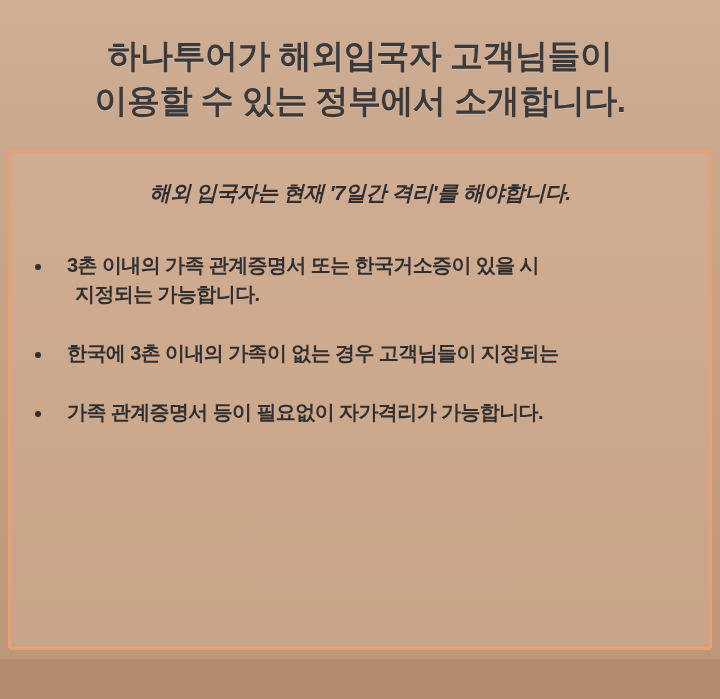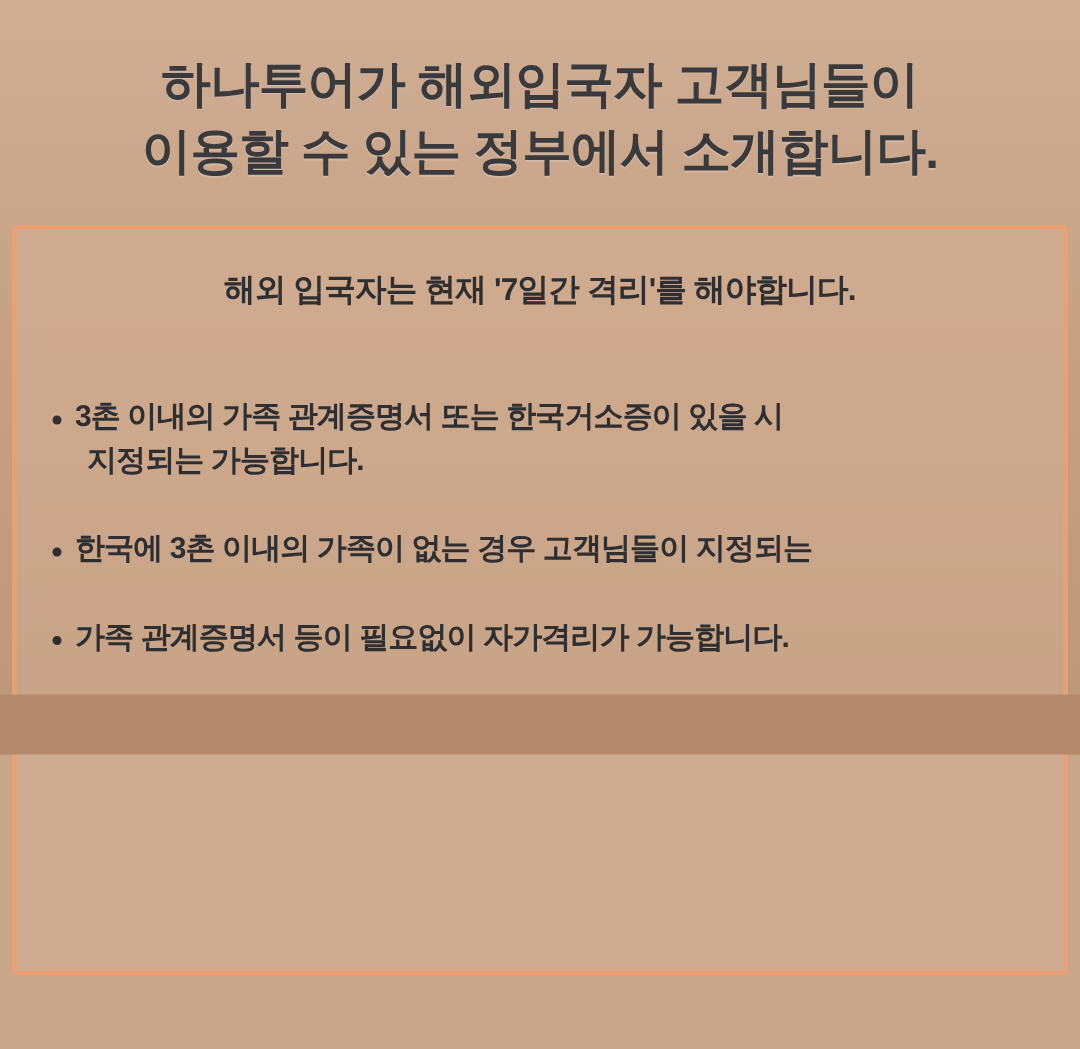--- a/index.html
+++ b/index.html
@@ -9,21 +9,21 @@
   body {
     width: 720px;
     height: 699px;
     background: #c9a68a;
     font-family: "Liberation Sans", sans-serif;
     overflow: hidden;
   }
   .poster {
     position: relative;
     width: 720px;
-    height: 503px;
+    height: 699px;
     background: linear-gradient(180deg, #cfae94 0%, #c6a184 45%, #bb9678 100%);
     box-sizing: border-box;
   }
   .headline {
     padding: 34px 18px 8px 18px;
     text-align: center;
     color: #3a3a3c;
     font-size: 33px;
     font-weight: bold;
     line-height: 1.35;
@@ -45,21 +45,22 @@
     background: rgba(214, 180, 154, 0.45);
     box-sizing: border-box;
     padding: 26px 18px 10px 18px;
   }
   .subtitle {
     text-align: center;
     color: #2f2f31;
     font-size: 21px;
     font-weight: bold;
     letter-spacing: -0.5px;
-    margin-bottom: 57px;
+    margin-bottom: 44px;
+    font-style: italic;
   }
   .section-title {
     text-align: center;
     color: #d9803a;
     font-size: 27px;
     font-weight: bold;
     letter-spacing: -0.5px;
     text-shadow: 0 2px 2px rgba(90, 50, 20, 0.25);
     margin: 0 0 18px 0;
   }
@@ -83,20 +84,21 @@
   .dot {
     flex: 0 0 auto;
     width: 6px;
     height: 6px;
     border-radius: 50%;
     background: #2f2f31;
     margin: 13px 9px 0 0;
   }
   .btext .l {
     display: block;
+    margin-left: 17px;
   }
   .btext .l.indent {
     padding-left: 8px;
   }
   .footer-strip {
     position: absolute;
     left: 0;
     right: 0;
     bottom: 0;
     height: 40px;

